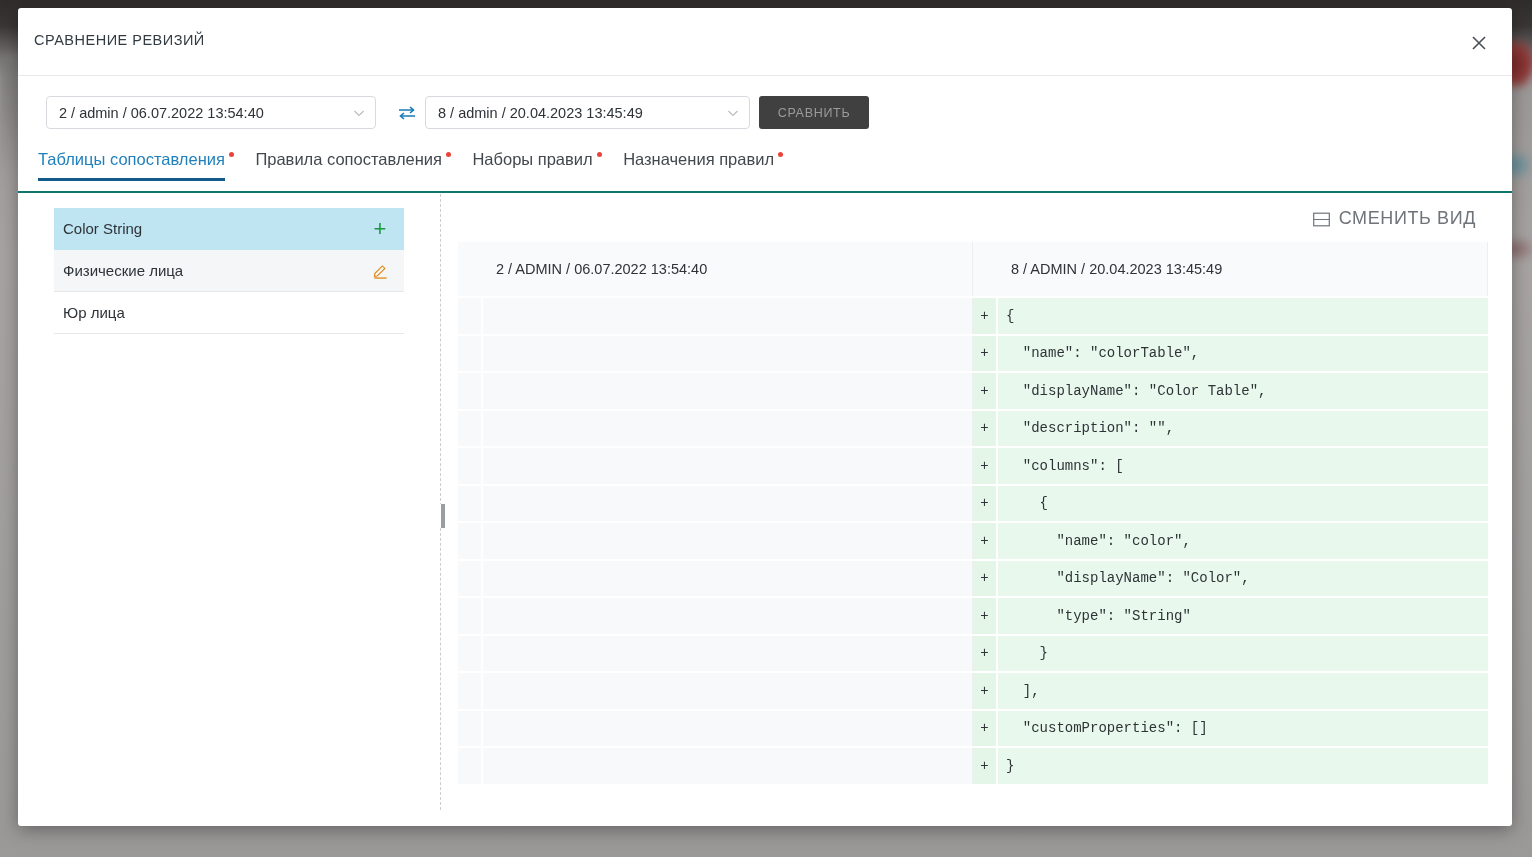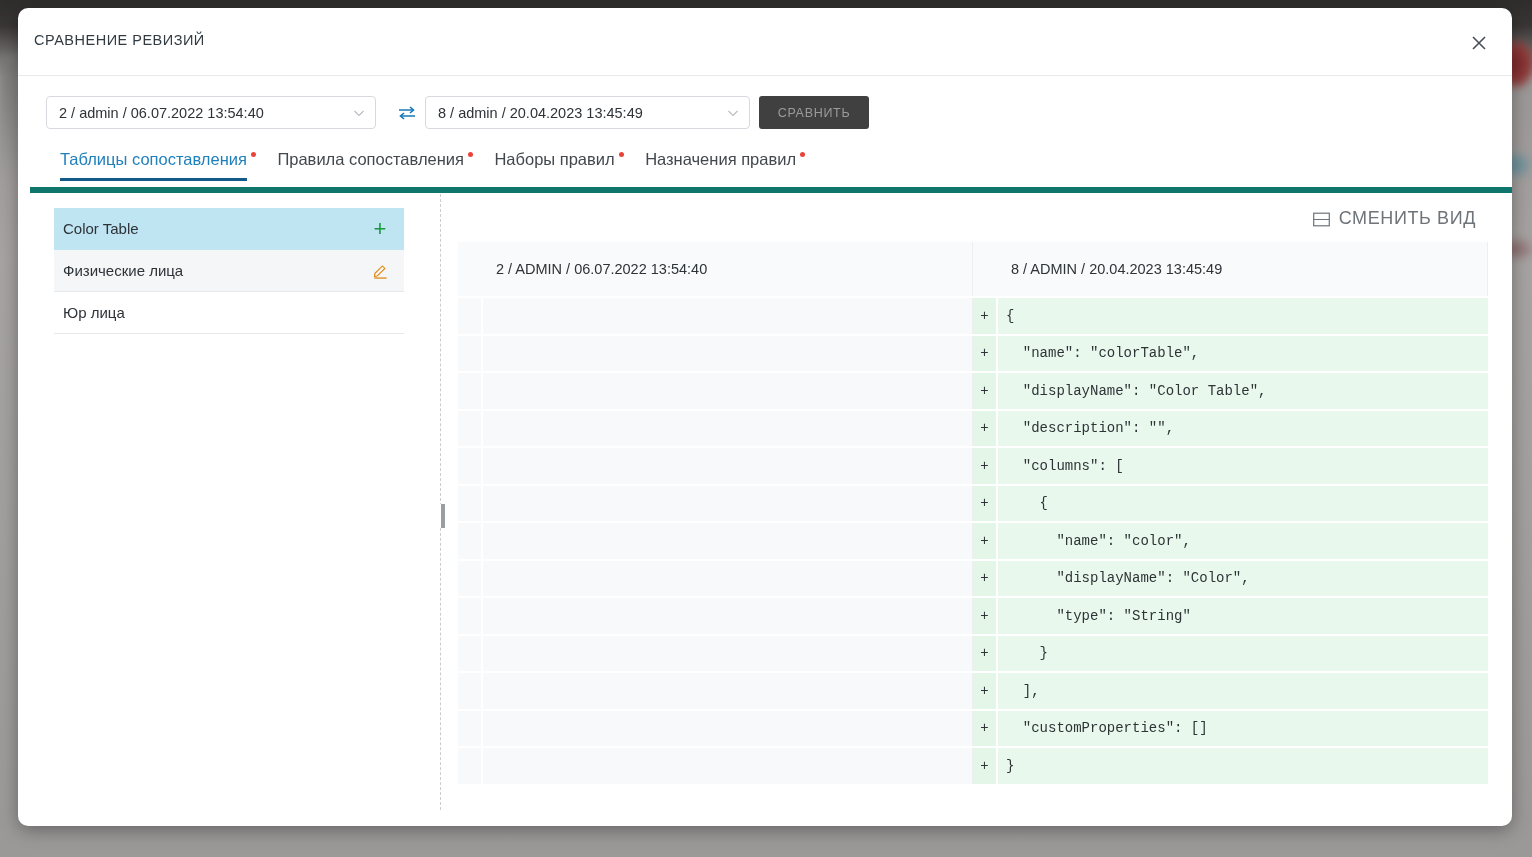--- a/index.html
+++ b/index.html
@@ -52,21 +52,21 @@
   }
 
   
   .modal {
     position: absolute;
     left: 18px;
     top: 8px;
     width: 1494px;
     height: 818px;
     background: #ffffff;
-    border-radius: 10px;
+    border-radius: 3px;
     box-shadow: 0 4px 18px rgba(0,0,0,0.35);
     overflow: hidden;
   }
 
   .modal-header {
     position: relative;
     height: 68px;
     border-bottom: 1px solid #e7e9ec;
     box-sizing: border-box;
   }
@@ -140,26 +140,26 @@
     color: #9b9b9b;
     font-size: 12.5px;
     letter-spacing: 0.7px;
     font-family: "Liberation Sans", sans-serif;
     cursor: default;
   }
 
   
   .tabs {
     position: absolute;
-    left: 12px; top: 140px;
+    left: 0; top: 140px;
     width: 100%;
     height: 45px;
-    border-bottom: 6px solid #0f766e;
+    border-bottom: 2px solid #0f766e;
     box-sizing: border-box;
-    padding-left: 30px;
+    padding-left: 20px;
   }
   .tab {
     position: relative;
     display: inline-block;
     font-size: 16.5px;
     color: #43484e;
     padding: 0 0 11px 0;
     margin-right: 26px;
     cursor: pointer;
     top: 2px;
@@ -372,21 +372,21 @@
     <div class="tab">
       <span>Назначения правил</span>
       <span class="dot"></span>
     </div>
   </div>
 
   <div class="body-area">
 
     <div class="list-panel">
       <div class="list-item selected">
-        <span class="label">Color Table</span>
+        <span class="label">Color String</span>
         <span class="item-action plus-icon">+</span>
       </div>
       <div class="list-item alt">
         <span class="label">Физические лица</span>
         <span class="item-action pencil-icon">
           <svg viewBox="0 0 18 18" width="17" height="17" aria-hidden="true">
             <path d="M3 12.2 L11 4.2 L13.6 6.8 L5.6 14.8 L2.6 15.3 Z" stroke="currentColor" stroke-width="1.2" fill="none"></path>
             <path d="M2.5 17 H15.5" stroke="currentColor" stroke-width="1.4" fill="none"></path>
           </svg>
         </span>

